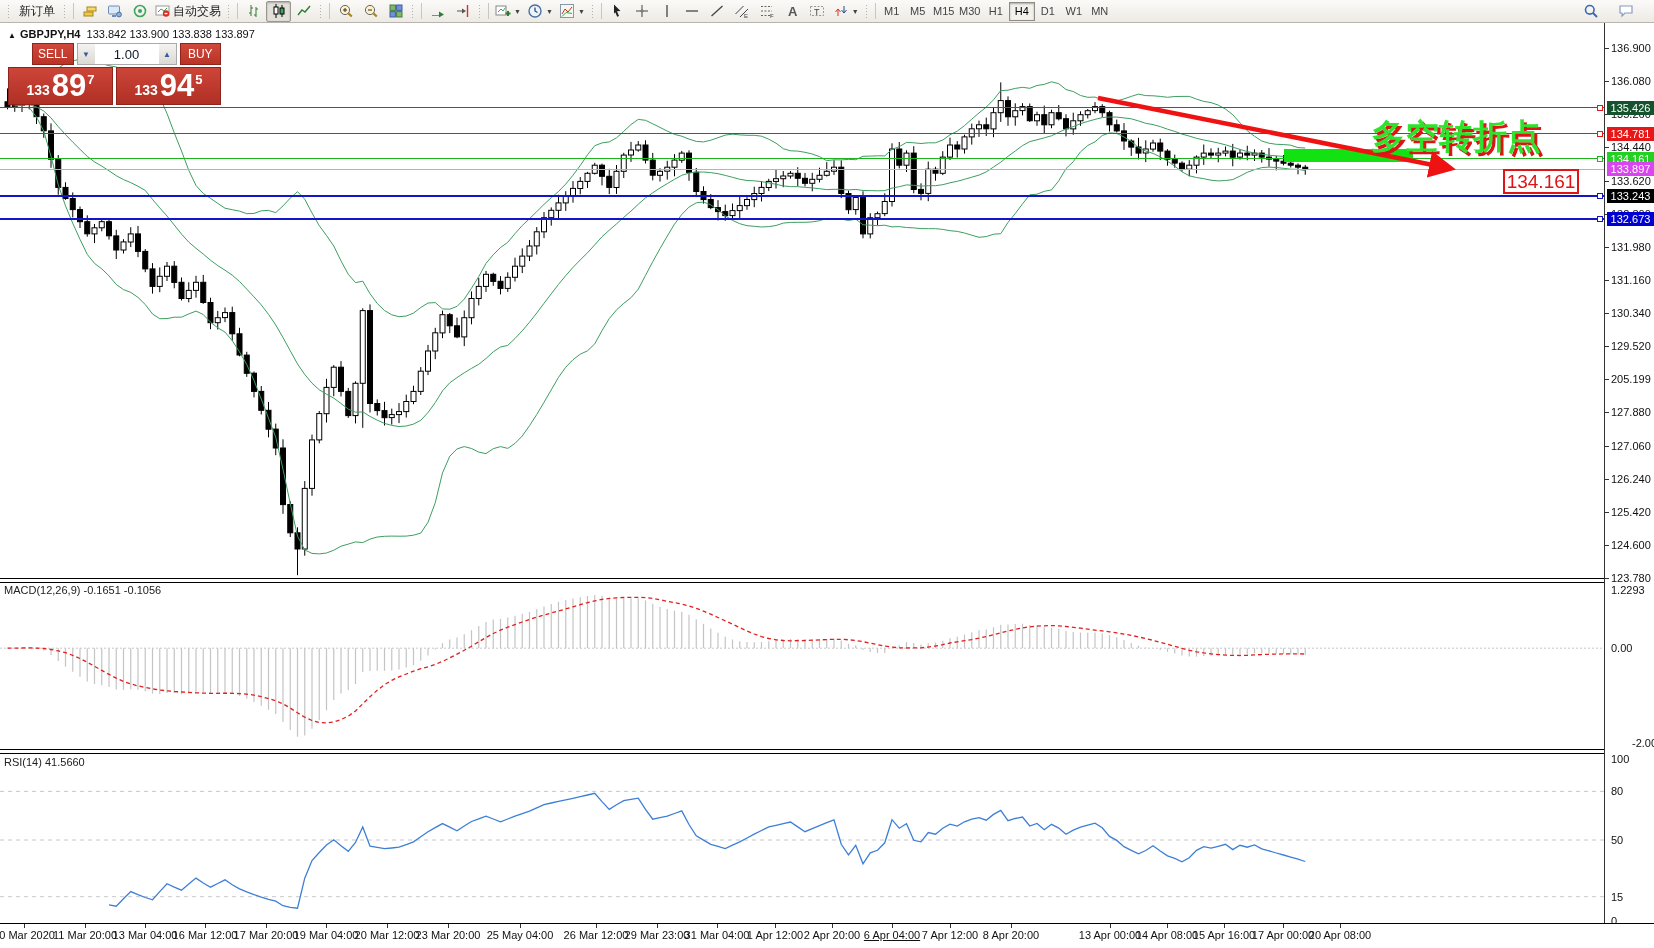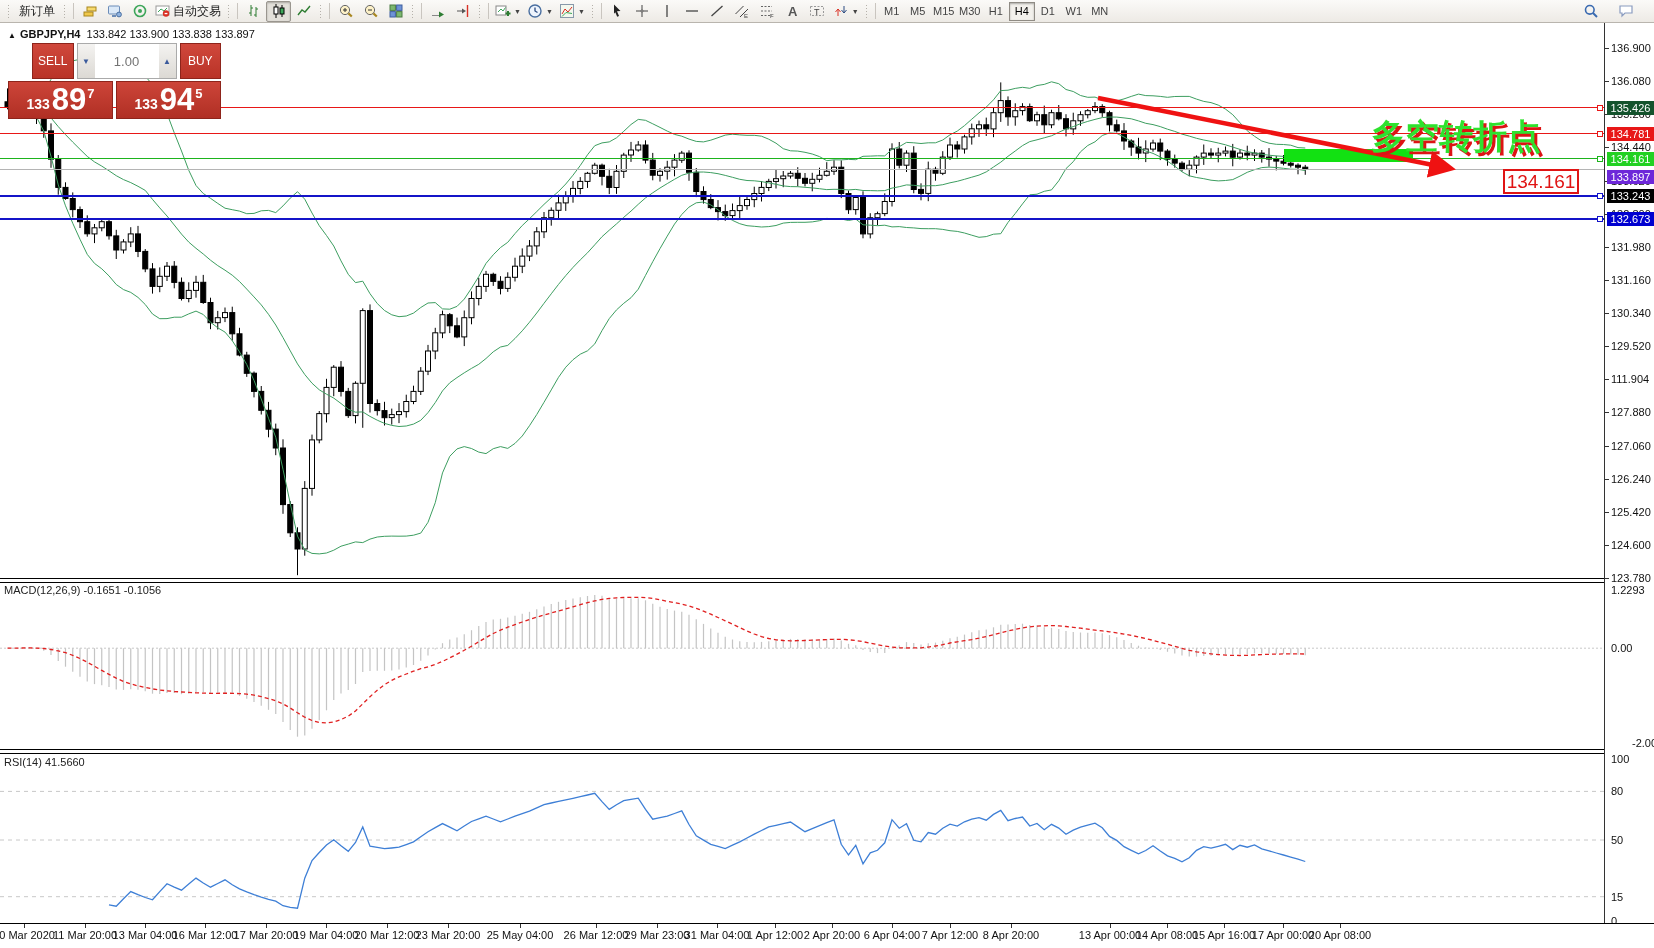--- a/index.html
+++ b/index.html
@@ -29,27 +29,27 @@
   .plabel{position:absolute;left:2px;width:47px;height:14px;font-size:11px;line-height:14px;text-align:center;color:#fff;}
   .anchor{position:absolute;width:6px;height:6px;background:#fff;box-sizing:border-box;}
   .sep{position:absolute;left:0;width:1654px;height:3px;border-top:1px solid #000;border-bottom:1px solid #000;background:#fff;cursor:row-resize;}
   #date-axis{position:absolute;left:0;top:900px;width:1654px;height:25px;border-top:1px solid #000;background:#fff;}
   .dlabel{position:absolute;top:5px;transform:translateX(-50%);font-size:11px;color:#111;white-space:nowrap;}
   .dtick{position:absolute;top:0;width:1px;height:4px;background:#333;}
   
   #chart-title{position:absolute;left:8px;top:5px;font-size:11px;color:#111;z-index:30;}
   #chart-title .tri{font-size:8px;margin-right:4px;}
   #trade-panel{position:absolute;left:8px;top:20px;width:213px;z-index:40;font-family:"Liberation Sans",sans-serif;}
-  #tp-row1{display:flex;height:36px;padding-left:24px;}
+  #tp-row1{display:flex;height:22px;padding-left:24px;}
   .tp-btn{width:51px;background:linear-gradient(#d0483c,#b93327);border:1px solid #8e241b;color:#fff;
           font-size:12px;display:flex;align-items:center;justify-content:center;box-sizing:border-box;}
   #tp-spin{flex:1;display:flex;border:1px solid #aaa;box-sizing:border-box;margin:0 3px;background:#fff;}
   .spin-btn{width:17px;background:linear-gradient(#f4f3f1,#dcd9d4);border:0;color:#3a5a9c;font-size:8px;
             display:flex;align-items:center;justify-content:center;}
-  #tp-vol{flex:1;border:0;font-size:13px;text-align:center;width:60px;outline:none;color:#737373;}
+  #tp-vol{flex:1;border:0;font-size:13px;text-align:center;width:60px;outline:none;color:#0f172a;}
   #tp-row2{display:flex;gap:3px;margin-top:2px;}
   .tp-price{flex:1;height:38px;background:linear-gradient(#cd4539,#b02f24);border:1px solid #8e241b;color:#fff;
             display:flex;align-items:flex-end;justify-content:center;padding-bottom:3px;box-sizing:border-box;}
   .tp-price .small{font-size:14px;font-weight:bold;margin:0 2px 3px 0;}
   .tp-price .big{font-size:31px;font-weight:bold;line-height:30px;}
   .tp-price .sup{font-size:13px;font-weight:bold;margin:2px 0 14px 1px;}
   .ind-label{position:absolute;font-size:11px;color:#222;z-index:5;}
   #annot-text{position:absolute;left:1371px;top:91px;font-size:34px;font-weight:bold;letter-spacing:0px;
               color:#2ee22e;text-shadow:3px 3px 0 #dd1414;z-index:20;white-space:nowrap;}
   #callout{position:absolute;left:1503px;top:146px;width:72px;height:21px;border:2px solid #e01414;background:#fff;
@@ -851,21 +851,21 @@
         <div class="ptick" style="top: 185px;">132.800</div>
         <div class="ptickmark" style="top: 224px;"></div>
         <div class="ptick" style="top: 218px;">131.980</div>
         <div class="ptickmark" style="top: 257px;"></div>
         <div class="ptick" style="top: 251px;">131.160</div>
         <div class="ptickmark" style="top: 290px;"></div>
         <div class="ptick" style="top: 284px;">130.340</div>
         <div class="ptickmark" style="top: 323px;"></div>
         <div class="ptick" style="top: 317px;">129.520</div>
         <div class="ptickmark" style="top: 356px;"></div>
-        <div class="ptick" style="top: 350px;">111.904</div>
+        <div class="ptick" style="top: 350px;">205.199</div>
         <div class="ptickmark" style="top: 389px;"></div>
         <div class="ptick" style="top: 383px;">127.880</div>
         <div class="ptickmark" style="top: 423px;"></div>
         <div class="ptick" style="top: 417px;">127.060</div>
         <div class="ptickmark" style="top: 456px;"></div>
         <div class="ptick" style="top: 450px;">126.240</div>
         <div class="ptickmark" style="top: 489px;"></div>
         <div class="ptick" style="top: 483px;">125.420</div>
         <div class="ptickmark" style="top: 522px;"></div>
         <div class="ptick" style="top: 516px;">124.600</div>
@@ -882,21 +882,21 @@
         <div class="plabel" style="top: 78px; background: #14532d;">135.426</div>
         <div class="anchor" style="left: -8px; top: 82px; border: 1.4px solid rgb(232, 23, 23);"></div>
         <div class="plabel" style="top: 104px; background: rgb(232, 23, 23);">134.781</div>
         <div class="anchor" style="left: -8px; top: 108px; border: 1.4px solid rgb(232, 23, 23);"></div>
         <div class="plabel" style="top: 129px; background: rgb(34, 209, 34);">134.161</div>
         <div class="anchor" style="left: -8px; top: 133px; border: 1.4px solid rgb(29, 180, 29);"></div>
         <div class="plabel" style="top: 166px; background: #000000;">133.243</div>
         <div class="anchor" style="left: -8px; top: 170px; border: 1.4px solid rgb(20, 20, 200);"></div>
         <div class="plabel" style="top: 189px; background: rgb(0, 0, 208);">132.673</div>
         <div class="anchor" style="left: -8px; top: 193px; border: 1.4px solid rgb(20, 20, 200);"></div>
-        <div class="plabel" style="top: 139px; background: #6d28d9; margin-top: 8px;">133.897</div>
+        <div class="plabel" style="top: 139px; background: #d946ef;">133.897</div>
       </div>
     <div id="date-axis">
         <div class="dtick" style="left: 24px;"></div>
         <div class="dlabel" style="left: 24px;">10 Mar 2020</div>
         <div class="dtick" style="left: 85px;"></div>
         <div class="dlabel" style="left: 85px;">11 Mar 20:00</div>
         <div class="dtick" style="left: 145px;"></div>
         <div class="dlabel" style="left: 145px;">13 Mar 04:00</div>
         <div class="dtick" style="left: 205px;"></div>
         <div class="dlabel" style="left: 205px;">16 Mar 12:00</div>
@@ -914,21 +914,21 @@
         <div class="dlabel" style="left: 596px;">26 Mar 12:00</div>
         <div class="dtick" style="left: 657px;"></div>
         <div class="dlabel" style="left: 657px;">29 Mar 23:00</div>
         <div class="dtick" style="left: 717px;"></div>
         <div class="dlabel" style="left: 717px;">31 Mar 04:00</div>
         <div class="dtick" style="left: 775px;"></div>
         <div class="dlabel" style="left: 775px;">1 Apr 12:00</div>
         <div class="dtick" style="left: 832px;"></div>
         <div class="dlabel" style="left: 832px;">2 Apr 20:00</div>
         <div class="dtick" style="left: 892px;"></div>
-        <div class="dlabel" style="left: 892px;">6 Apr 04:00</div>
+        <div class="dlabel" style="left: 892px; text-decoration: underline;">6 Apr 04:00</div>
         <div class="dtick" style="left: 950px;"></div>
         <div class="dlabel" style="left: 950px;">7 Apr 12:00</div>
         <div class="dtick" style="left: 1011px;"></div>
         <div class="dlabel" style="left: 1011px;">8 Apr 20:00</div>
         <div class="dtick" style="left: 1110px;"></div>
         <div class="dlabel" style="left: 1110px;">13 Apr 00:00</div>
         <div class="dtick" style="left: 1167px;"></div>
         <div class="dlabel" style="left: 1167px;">14 Apr 08:00</div>
         <div class="dtick" style="left: 1224px;"></div>
         <div class="dlabel" style="left: 1224px;">15 Apr 16:00</div>

